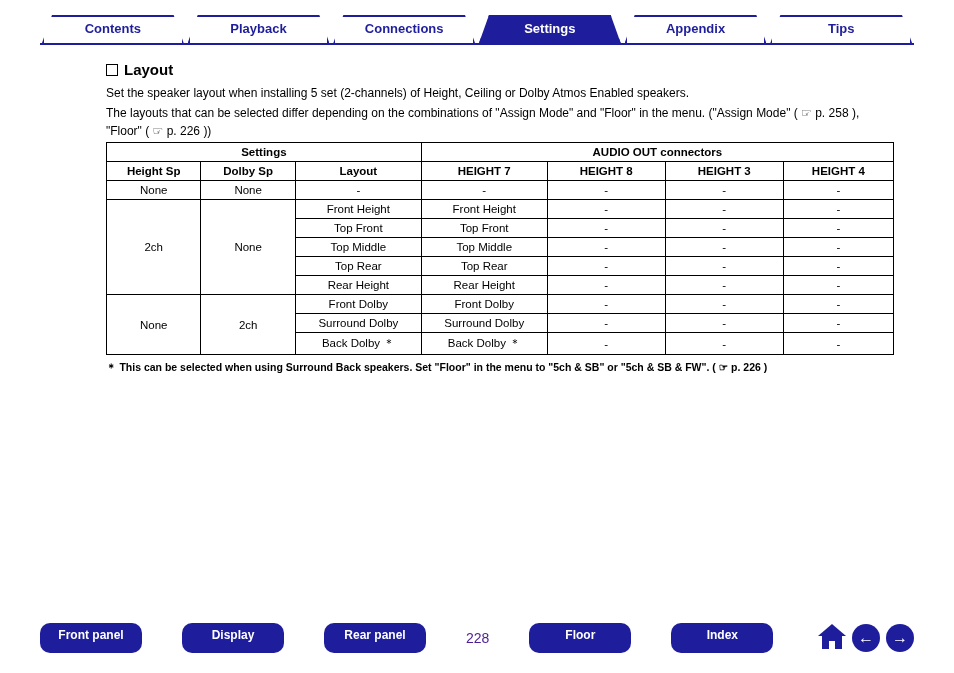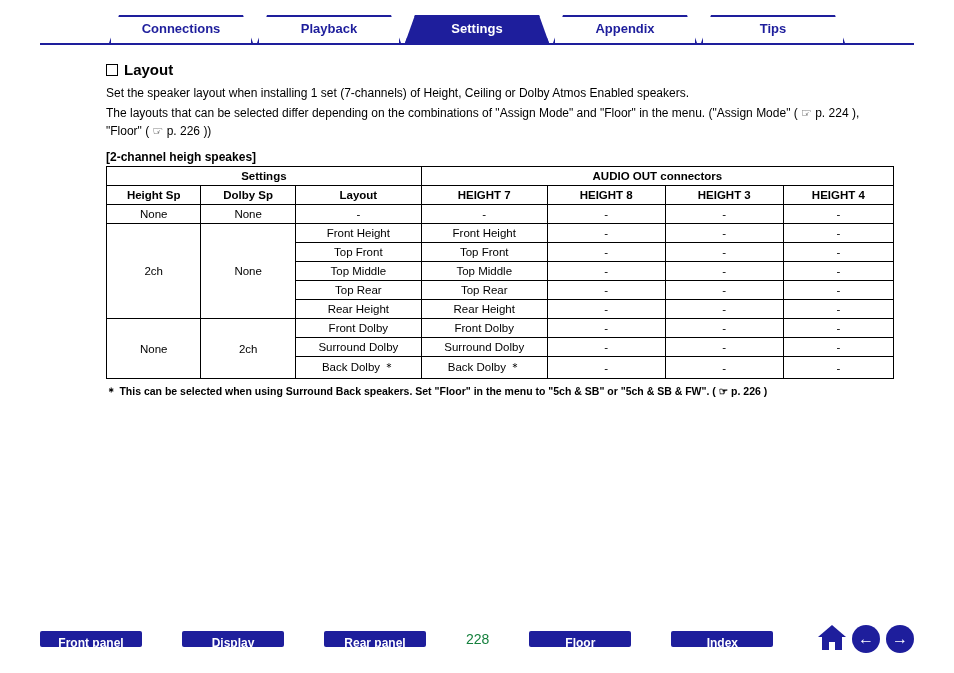--- a/index.html
+++ b/index.html
@@ -107,32 +107,32 @@
     bottom:20px;
     display:flex;
     align-items:center;
     padding:0 40px;
   }
   .pill{
     background:var(--navy);
     color:#fff;
     font-weight:bold;
     font-size:12px;
-    border-radius:2px;
-    height:16px;
+    border-radius:10px;
+    height:30px;
     line-height:24px;
     padding:0 16px;
     margin-right:40px;
     cursor:pointer;
     min-width:70px;
     text-align:center;
   }
   .pagenum{
     font-size:14px;
-    color:#15803d;
+    color:#4c1d95;
     margin-right:40px;
   }
   .navicons{
     margin-left:auto;
     display:flex;
     gap:6px;
     align-items:center;
   }
   .circ{
     width:28px;height:28px;border-radius:50%;
@@ -152,47 +152,47 @@
     width:20px;height:14px;background:var(--navy);position:absolute;top:11px;left:4px;
   }
   .home .door{
     width:6px;height:8px;background:#fff;position:absolute;top:17px;left:11px;
   }
 </style>
 </head>
 <body>
 
 <div class="tabbar">
+  <div class="tab">Contents</div>
+  <div class="tab">Playback</div>
   <div class="tab">Connections</div>
-  <div class="tab">Playback</div>
   <div class="tab active">Settings</div>
   <div class="tab">Appendix</div>
   <div class="tab">Tips</div>
 </div>
 
 <div class="content">
 
   <div class="section-title">
     <span class="sq"></span>
     <span>Layout</span>
   </div>
 
-  <div class="para">Set the speaker layout when installing 1 set (7-channels) of Height, Ceiling or Dolby Atmos Enabled speakers.</div>
+  <div class="para">Set the speaker layout when installing 5 set (2-channels) of Height, Ceiling or Dolby Atmos Enabled speakers.</div>
 
   <div class="para">
     <span>The layouts that can be selected differ depending on the combinations of "Assign Mode" and "Floor" in the menu. ("Assign Mode" (</span>
     <span class="ptr">☞</span>
-    <span>p. 224</span>
+    <span>p. 258</span>
     <span>), "Floor" (</span>
     <span class="ptr">☞</span>
     <span>p. 226</span>
     <span>))</span>
   </div>
 
-  <div class="sub-title">[2-channel heigh speakes]</div>
 
   <table class="layout">
     <thead>
       <tr>
         <th colspan="3">Settings</th>
         <th colspan="4">AUDIO OUT connectors</th>
       </tr>
       <tr>
         <th style="width:12%">Height Sp</th>
         <th style="width:12%">Dolby Sp</th>

